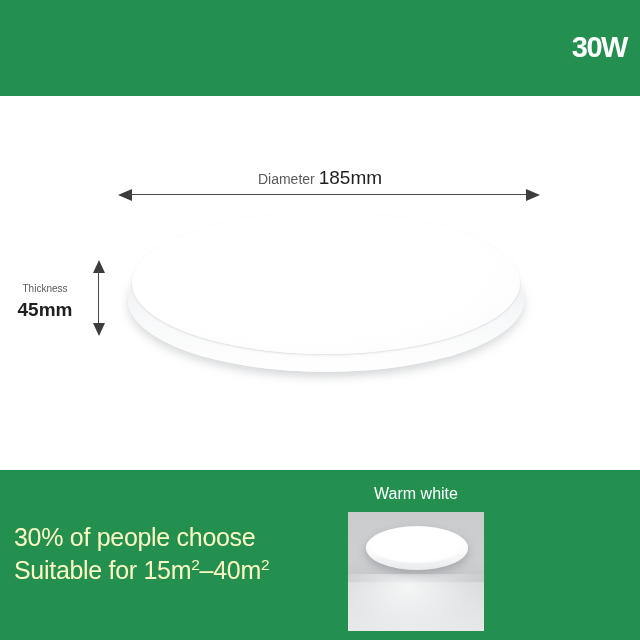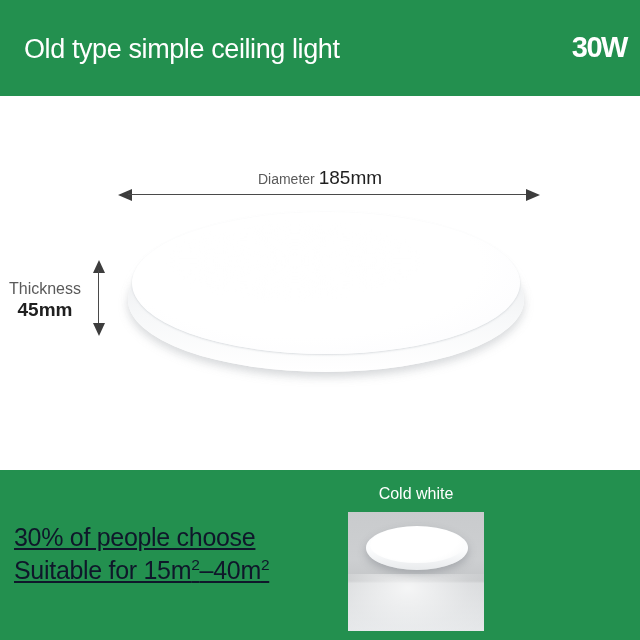--- a/index.html
+++ b/index.html
@@ -218,21 +218,21 @@
   }
   .dim-v-label {
     position: absolute;
     left: 0;
     top: 184px;          
     width: 90px;
     text-align: center;
   }
   .dim-v-label .lbl {
     display: block;
-    font-size: 16px;
+    font-size: 10px;
     color: #5a5a5a;
     line-height: 18px;
   }
   .dim-v-label .val {
     display: block;
     font-size: 19px;
     color: #1f1f1f;
     line-height: 23px;
     font-weight: bold;
   }
@@ -247,26 +247,25 @@
     background: #23904f;
   }
   .footer-copy {
     position: absolute;
     left: 14px;
     top: 51px;           
     width: 330px;
   }
   .footer-copy .line {
     display: block;
-    color: #0f172a;
+    color: #fef9c3;
     font-size: 25px;
     line-height: 33px;
     letter-spacing: -0.3px;
     white-space: nowrap;
-    text-decoration: underline;
   }
   .footer-copy .line sup {
     font-size: 0.62em;
     vertical-align: super;
     line-height: 0;
   }
 
   
   .samples {
     position: absolute;
@@ -400,21 +399,20 @@
     background: radial-gradient(ellipse at 46% 40%,
                 #fff6d8 0%, #fdeab2 48%, #f7dd98 82%, #f0d188 100%);
   }
 </style>
 </head>
 <body>
 
 <div class="page">
 
   <div class="header-band">
-    <div class="header-title">Old type simple ceiling light</div>
     <div class="header-watt">30W</div>
   </div>
 
   <div class="stage">
 
     <div class="lamp">
       <div class="lamp-shadow"></div>
       <div class="lamp-rim"></div>
       <div class="lamp-face"></div>
       <div class="lamp-gloss"></div>
@@ -444,21 +442,21 @@
   <div class="footer-band">
 
     <div class="footer-copy">
       <span class="line">30% of people choose</span>
       <span class="line"><span>Suitable for 15m</span><sup>2</sup><span>–40m</span><sup>2</sup></span>
     </div>
 
     <div class="samples">
 
       <div class="sample cold">
-        <div class="sample-caption">Cold white</div>
+        <div class="sample-caption">Warm white</div>
         <div class="sample-photo">
           <div class="room-cold"></div>
           <div class="lamp-cold"></div>
         </div>
       </div>
 
 
     </div>
 
   </div>

